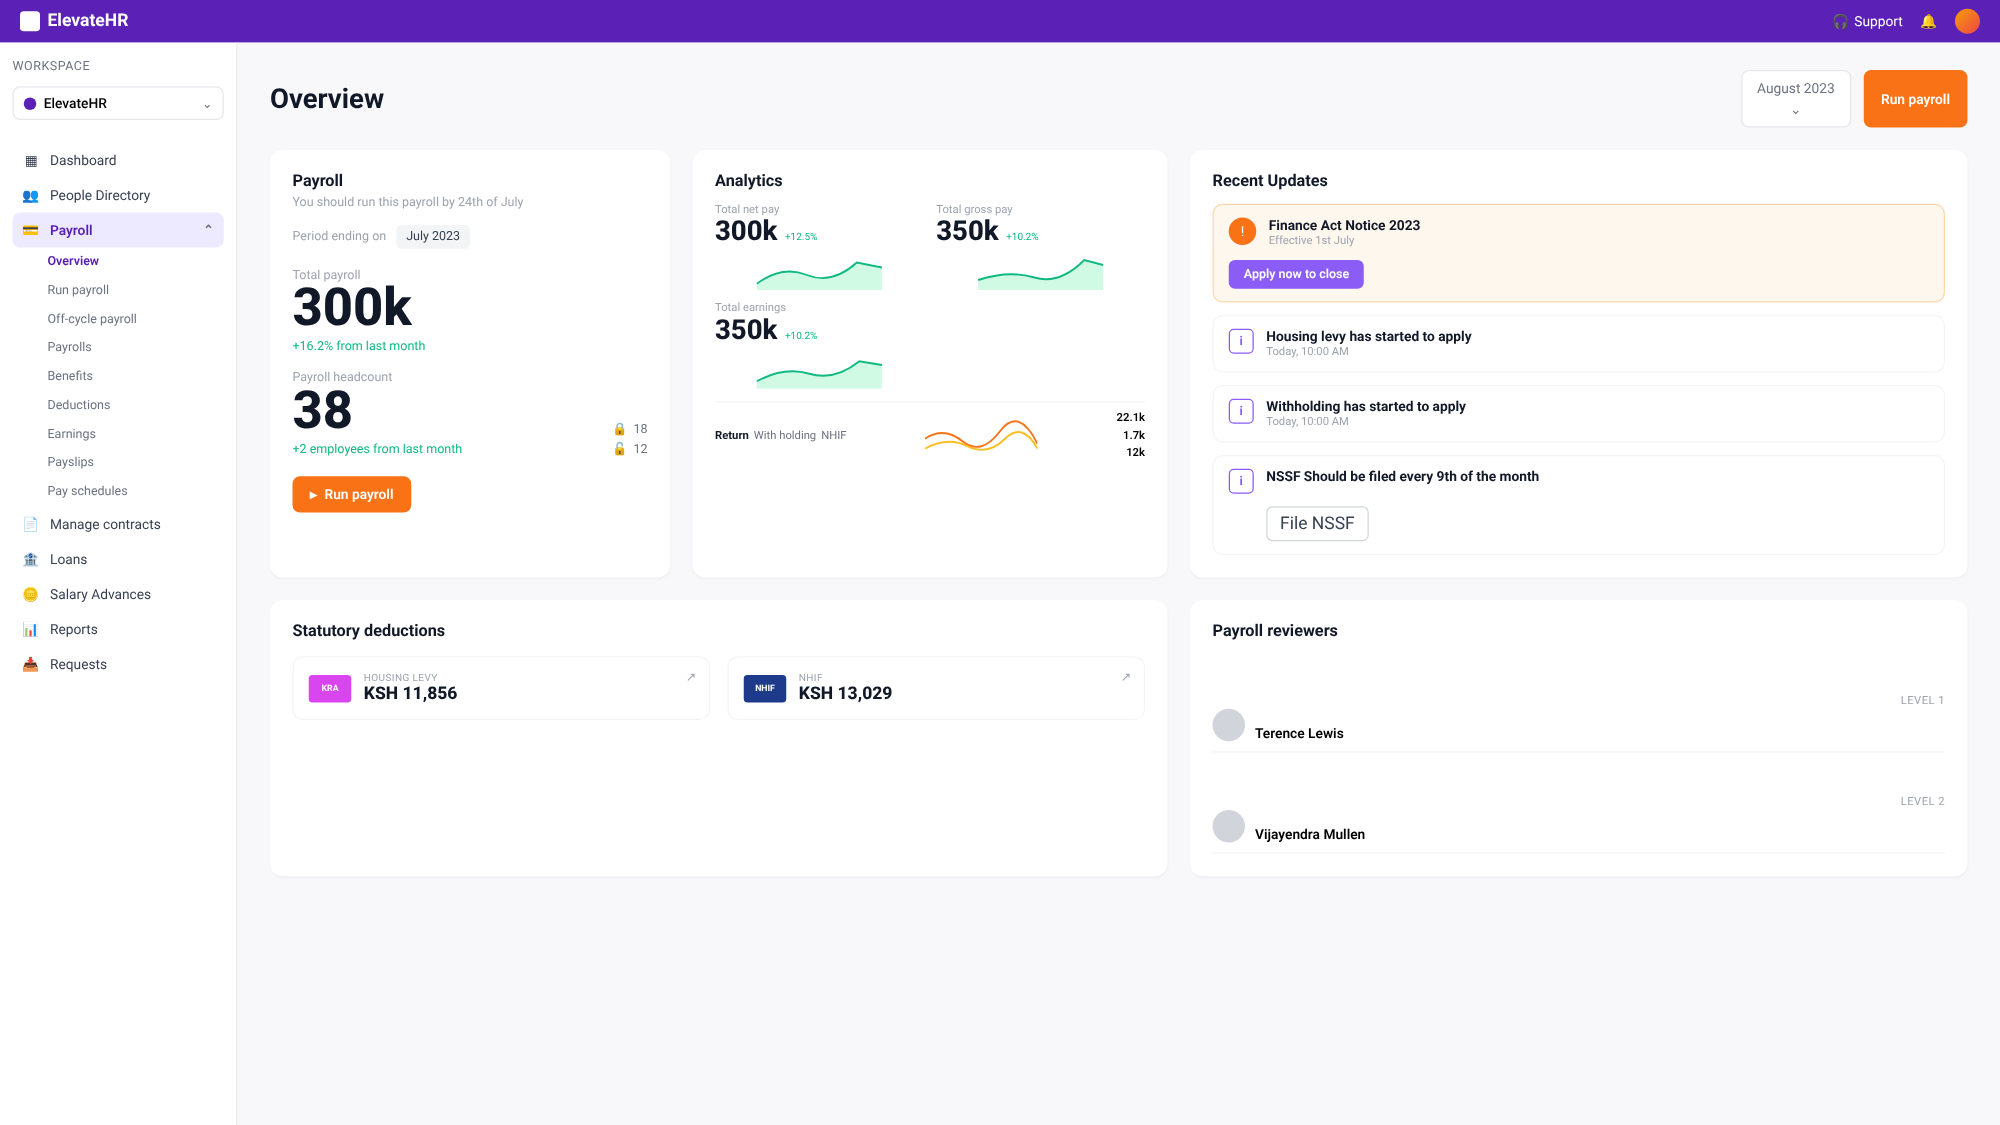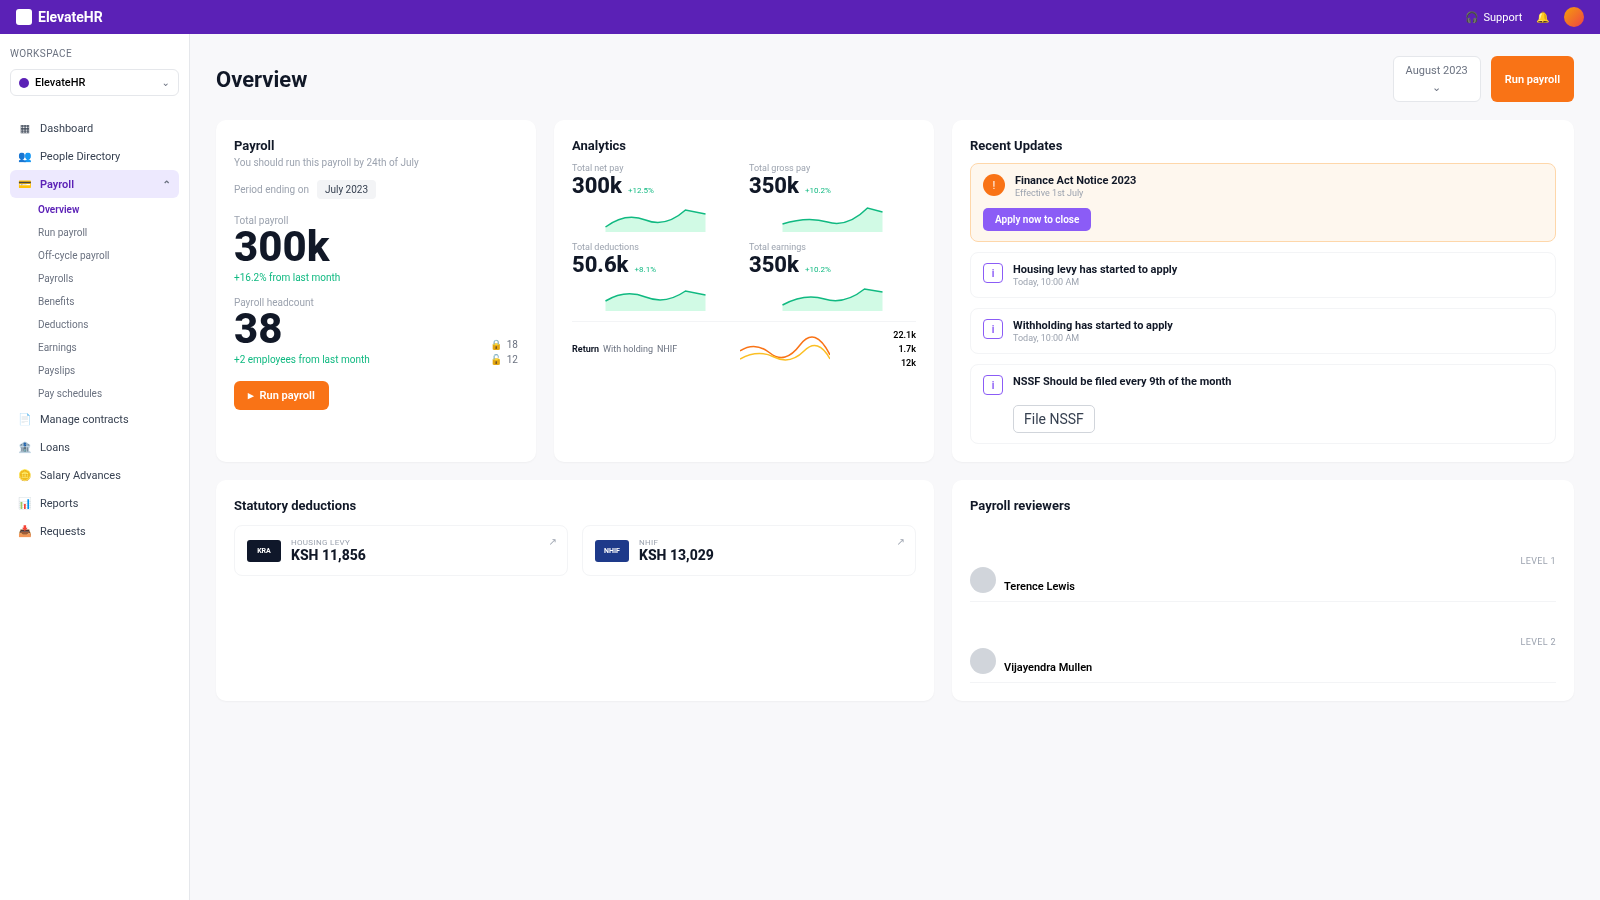--- a/index.html
+++ b/index.html
@@ -61,21 +61,21 @@
   .upd-ico.orange { background: #f97316; }
   .upd-ico.purple-o { border: 1.5px solid #8b5cf6; color: #8b5cf6; background: transparent; border-radius: 4px; width: 20px; height: 20px; font-weight: 700; font-size: 10px; }
   .upd-title { font-size: 11px; font-weight: 700; color: #111827; }
   .upd-sub { font-size: 9px; color: #9ca3af; margin-top: 1px; }
   .upd-btn { background: #8b5cf6; color: #fff; border: none; border-radius: 5px; padding: 6px 12px; font-size: 10px; font-weight: 600; cursor: pointer; align-self: flex-start; }
   .upd-btn-o { background: #fff; border: 1px solid #d1d5db; color: #374151; border-radius: 5px; padding: 5px 10px; font-size: 14px; cursor: pointer; }
   .row2 { display: grid; grid-template-columns: 718px 1fr; gap: 18px; margin-top: 18px; }
   .stat-cards { display: flex; gap: 14px; }
   .sd-card { flex: 1; border: 1px solid #f3f4f6; border-radius: 8px; padding: 12px; display: flex; align-items: center; gap: 10px; position: relative; }
   .sd-logo { width: 34px; height: 22px; border-radius: 3px; display: flex; align-items: center; justify-content: center; font-size: 7px; font-weight: 700; color: #fff; }
-  .sd-logo.red { background: #0f172a; }
+  .sd-logo.red { background: #d946ef; }
   .sd-logo.blue { background: #1e3a8a; }
   .sd-lbl { font-size: 8px; color: #9ca3af; letter-spacing: .04em; }
   .sd-val { font-size: 14px; font-weight: 800; color: #111827; }
   .ext { position: absolute; right: 10px; top: 10px; font-size: 10px; color: #9ca3af; cursor: pointer; }
   .reviewer { display: flex; align-items: center; justify-content: space-between; padding: 8px 0; border-bottom: 1px solid #f3f4f6; }
   .rv-left { display: flex; align-items: flex-end; gap: 8px; margin-top: 38px; }
   .rv-av { width: 26px; height: 26px; border-radius: 50%; background: #d1d5db; }
   .rv-name { font-size: 11px; font-weight: 600; }
   .rv-lvl { font-size: 9px; color: #9ca3af; letter-spacing: .04em; }
   svg { display: block; }
@@ -223,31 +223,20 @@
               <div style="display:flex;align-items:baseline;gap:6px">
                 <span class="stat-val">350k</span>
                 <span class="stat-trend">+10.2%</span>
               </div>
               <svg class="spark" viewBox="0 0 100 30">
                   <path d="M0,22 Q25,14 45,20 T85,6 L100,10 L100,30 L0,30 Z" fill="#d1fae5"></path>
                   <path d="M0,22 Q25,14 45,20 T85,6 L100,10" fill="none" stroke="#10b981" stroke-width="1.5"></path>
                 </svg>
             </div>
             <div class="stat">
-              <div class="stat-lbl">Total deductions</div>
-              <div style="display:flex;align-items:baseline;gap:6px">
-                <span class="stat-val">50.6k</span>
-                <span class="stat-trend">+8.1%</span>
-              </div>
-              <svg class="spark" viewBox="0 0 100 30">
-                  <path d="M0,20 Q20,8 40,16 T80,10 L100,14 L100,30 L0,30 Z" fill="#d1fae5"></path>
-                  <path d="M0,20 Q20,8 40,16 T80,10 L100,14" fill="none" stroke="#10b981" stroke-width="1.5"></path>
-                </svg>
-            </div>
-            <div class="stat">
               <div class="stat-lbl">Total earnings</div>
               <div style="display:flex;align-items:baseline;gap:6px">
                 <span class="stat-val">350k</span>
                 <span class="stat-trend">+10.2%</span>
               </div>
               <svg class="spark" viewBox="0 0 100 30">
                   <path d="M0,24 Q22,12 42,18 T82,8 L100,11 L100,30 L0,30 Z" fill="#d1fae5"></path>
                   <path d="M0,24 Q22,12 42,18 T82,8 L100,11" fill="none" stroke="#10b981" stroke-width="1.5"></path>
                 </svg>
             </div>

